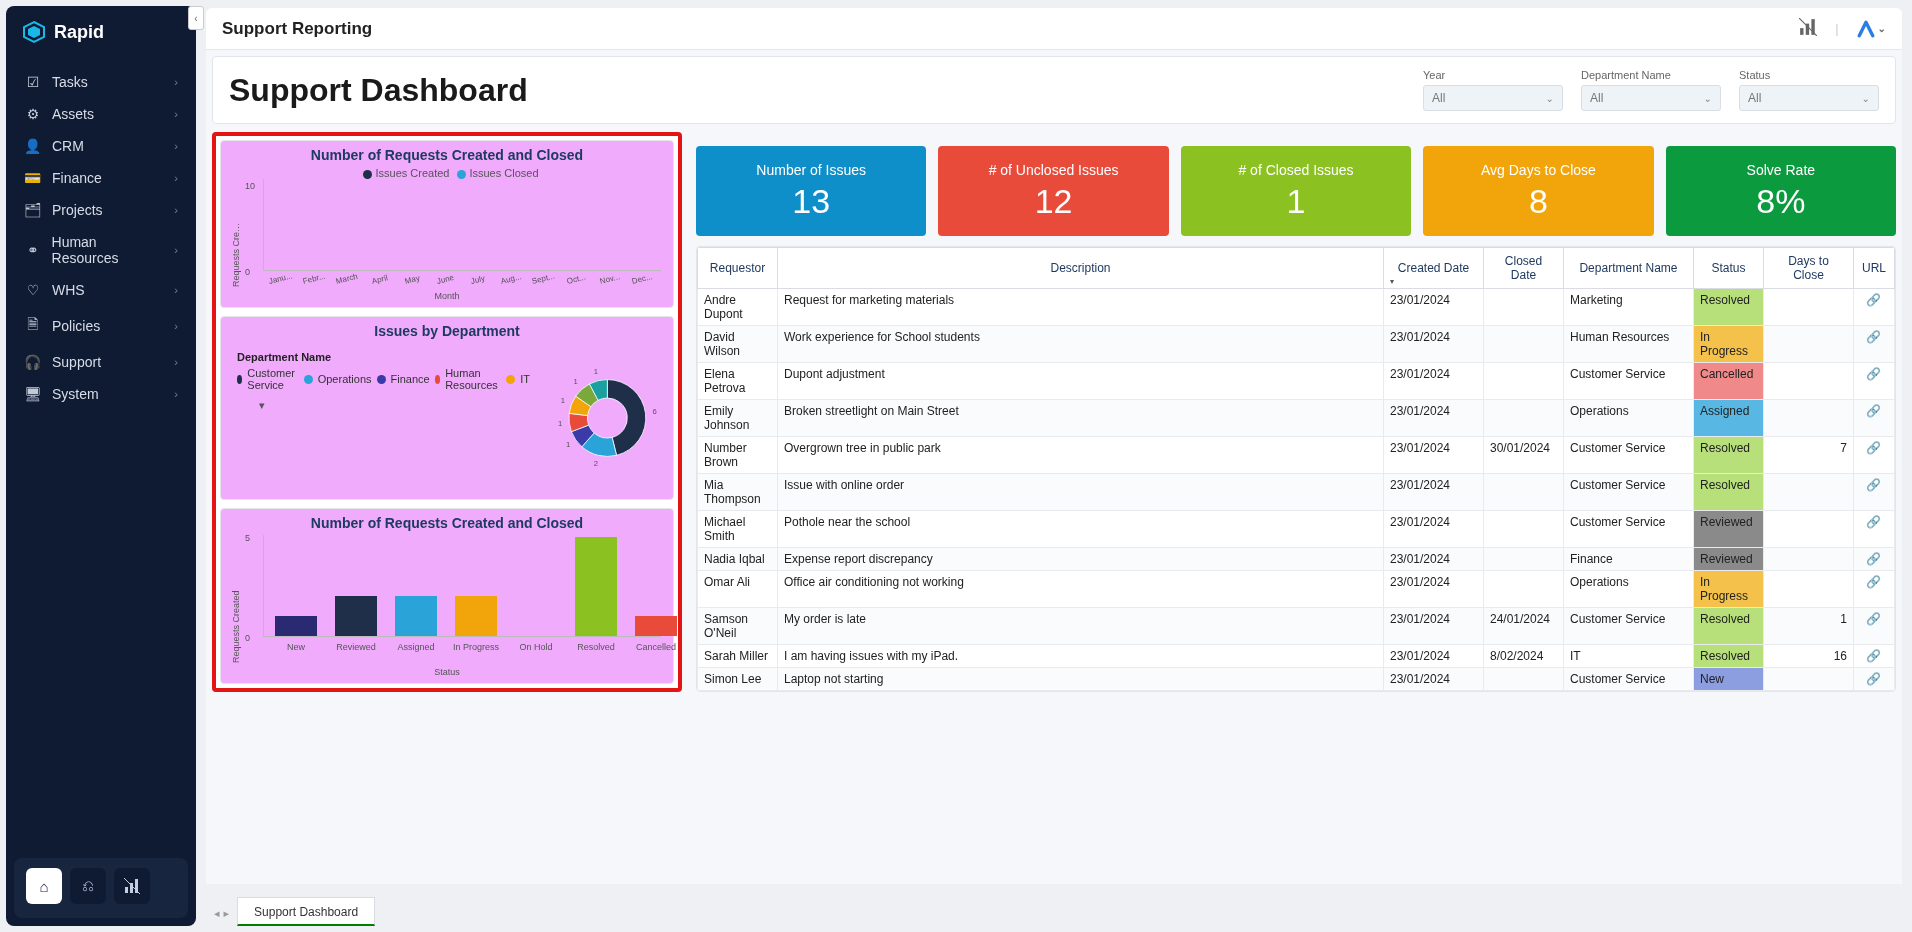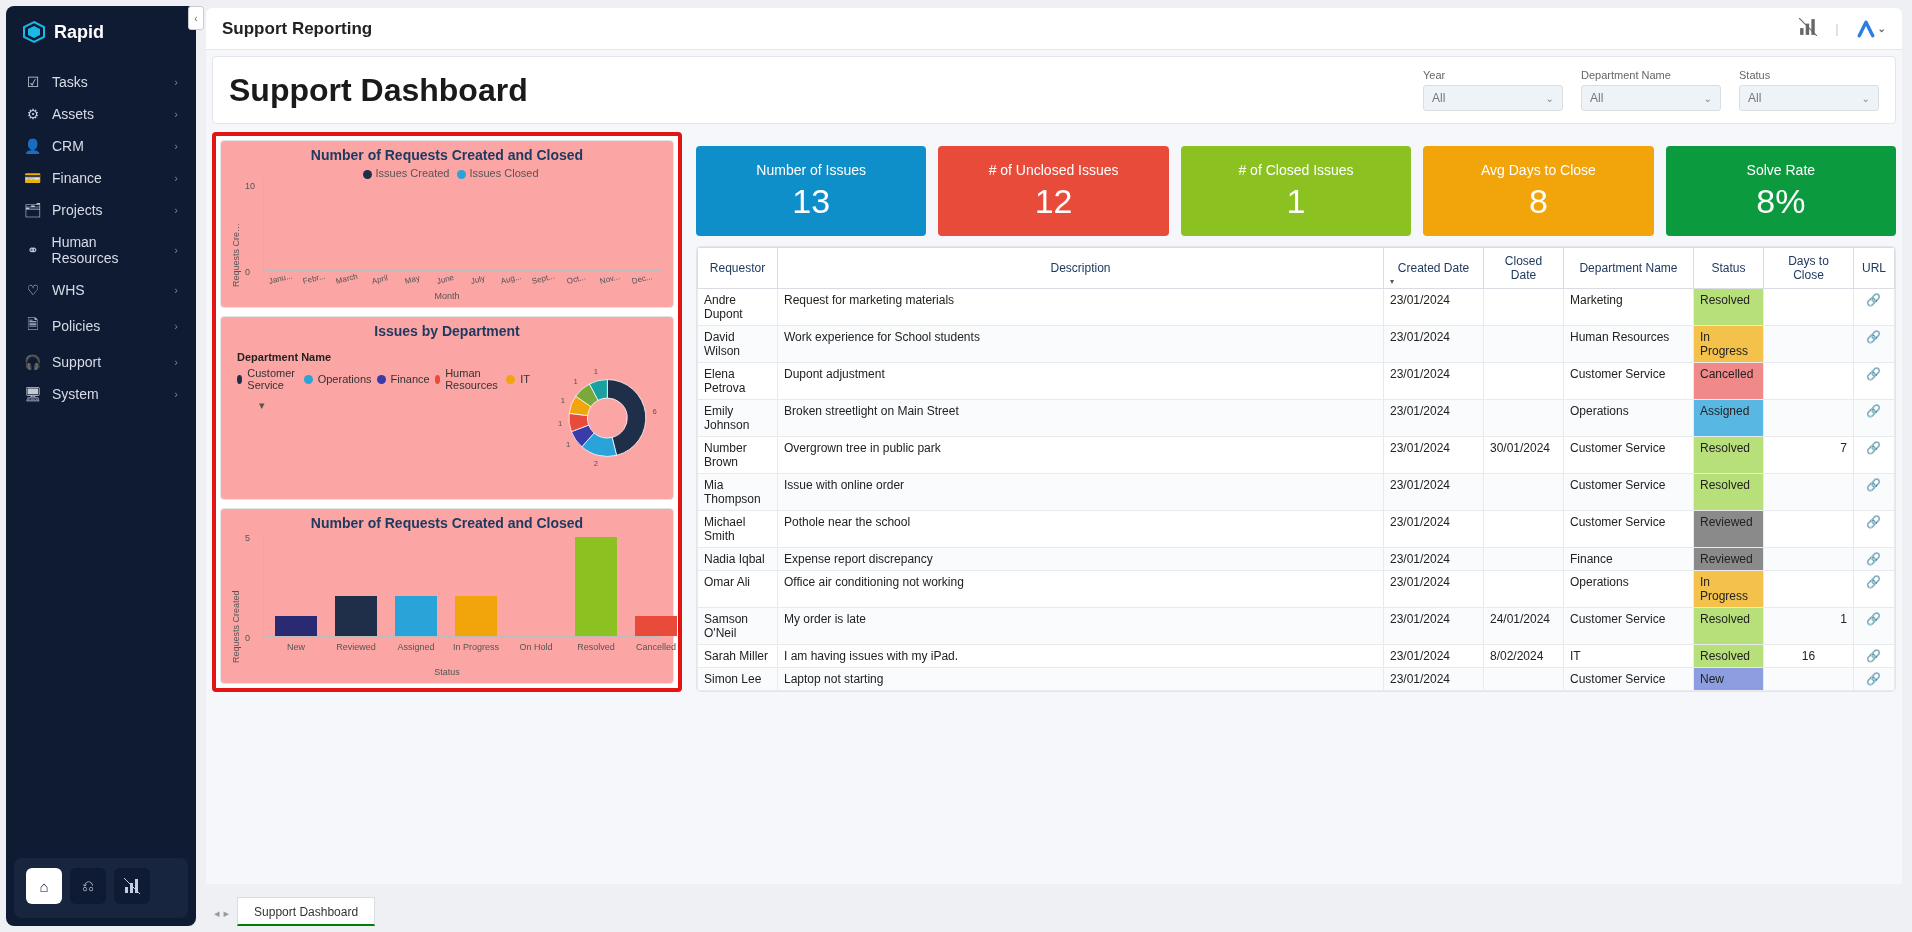--- a/index.html
+++ b/index.html
@@ -26,21 +26,21 @@
 .content { flex: 1; margin: 0 10px 0; background: #f6f7fa; padding: 6px 6px 0; display: flex; flex-direction: column; }
 .header-row { display: flex; align-items: center; background: #fff; border-radius: 4px; padding: 12px 16px 12px 10px; border: 1px solid #e3e5ea; margin-bottom: 8px; }
 .page-title { font-size: 32px; font-weight: 700; color: #1a1a1a; padding-left: 6px; }
 .filters { margin-left: auto; display: flex; gap: 18px; }
 .filter { display: flex; flex-direction: column; gap: 4px; }
 .filter-label { font-size: 11px; color: #666; }
 .filter-select { width: 140px; height: 26px; background: #eef3f7; border: 1px solid #d9dee4; border-radius: 3px; padding: 0 8px; display: flex; align-items: center; color: #777; font-size: 12px; cursor: pointer; }
 .filter-select .chev { margin-left: auto; font-size: 10px; color: #888; }
 .dashboard { display: flex; gap: 14px; }
 .left-col { width: 470px; display: flex; flex-direction: column; gap: 8px; border: 4px solid #e31414; border-radius: 4px; padding: 4px; background: #fff; }
-.chart-card { background: #fca5a5; border: 1px solid #e3e5ea; border-radius: 4px; padding: 6px 8px 6px; }
+.chart-card { background: #f0abfc; border: 1px solid #e3e5ea; border-radius: 4px; padding: 6px 8px 6px; }
 .chart-title { text-align: center; font-size: 14px; color: #1f3a60; font-weight: 600; margin-bottom: 4px; }
 .chart-legend-top { text-align: center; font-size: 11px; color: #555; }
 .chart-legend-top .dot { display: inline-block; width: 9px; height: 9px; border-radius: 50%; margin: 0 3px 0 8px; vertical-align: middle; }
 .chart1-body { display: flex; height: 110px; }
 .yaxis-label { writing-mode: vertical-rl; transform: rotate(180deg); font-size: 9px; color: #555; padding: 2px; }
 .chart1-plot { flex: 1; position: relative; padding-left: 20px; }
 .chart1-axis { position: absolute; left: 20px; right: 4px; bottom: 18px; top: 0; border-left: 1px solid #bbb; border-bottom: 1px solid #bbb; }
 .ytick { position: absolute; left: 2px; font-size: 9px; color: #555; }
 .chart1-bars { position: absolute; left: 24px; right: 8px; bottom: 19px; top: 2px; display: flex; align-items: flex-end; gap: 4px; }
 .mgroup { flex: 1; display: flex; align-items: flex-end; justify-content: center; gap: 2px; position: relative; }
@@ -520,21 +520,21 @@
                     <td style="text-align:right">1</td>
                     <td class="url-icon">🔗</td>
                   </tr>
                   <tr>
                     <td>Sarah Miller</td>
                     <td>I am having issues with my iPad.</td>
                     <td>23/01/2024</td>
                     <td>8/02/2024</td>
                     <td>IT</td>
                     <td class="status-cell" style="background:#b7e07a">Resolved</td>
-                    <td style="text-align:center">16</td>
+                    <td style="text-align:right">16</td>
                     <td class="url-icon">🔗</td>
                   </tr>
                   <tr>
                     <td>Simon Lee</td>
                     <td>Laptop not starting</td>
                     <td>23/01/2024</td>
                     <td></td>
                     <td>Customer Service</td>
                     <td class="status-cell" style="background:#8c9de0">New</td>
                     <td style="text-align:right"></td>

